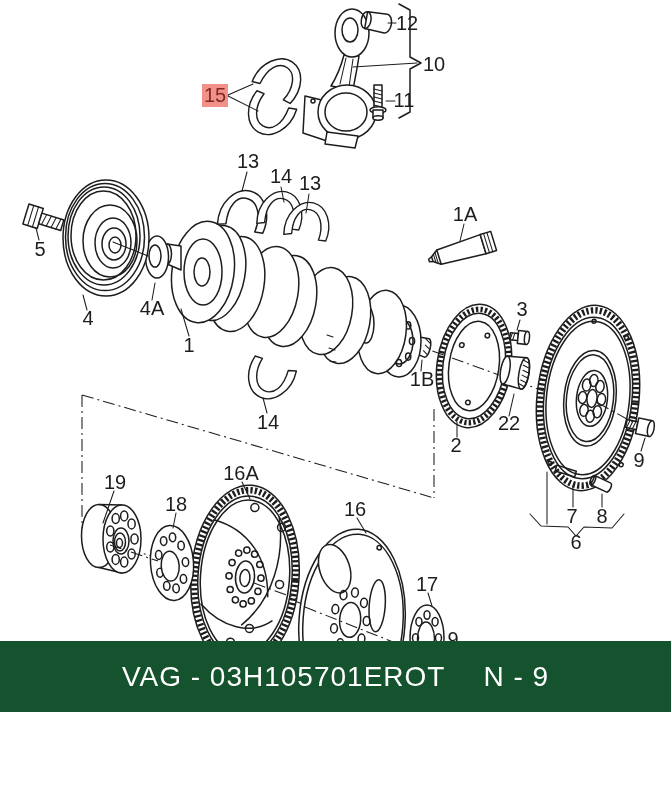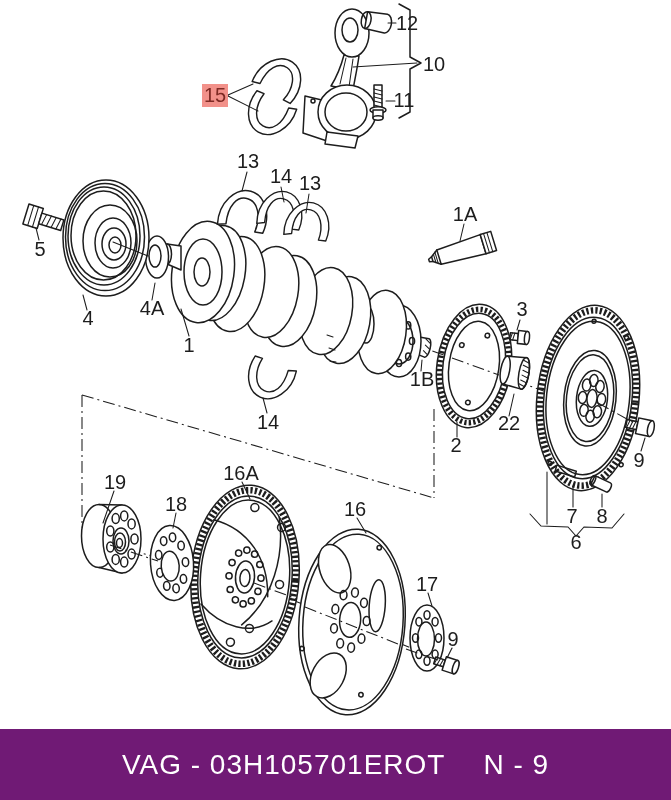--- a/index.html
+++ b/index.html
@@ -1,26 +1,26 @@
 <!DOCTYPE html>
 <html><head>
 <meta charset="utf-8">
 <style>
   html,body{margin:0;padding:0;background:#fff;}
-  #stage{position:relative;width:671px;height:800px;background:#ffffff;overflow:hidden;
+  #stage{position:relative;width:671px;height:712px;background:#ffffff;overflow:hidden;
          font-family:"Liberation Sans",sans-serif;}
   svg{display:block;}
   .ln{fill:none;stroke:#1d1d1d;stroke-width:1.5;stroke-linecap:round;stroke-linejoin:round;}
   .fw{fill:#ffffff;stroke:#1d1d1d;stroke-width:1.5;stroke-linejoin:round;}
   .thin{fill:none;stroke:#1d1d1d;stroke-width:1.05;stroke-linecap:round;}
   .dd{fill:none;stroke:#1d1d1d;stroke-width:1.05;stroke-dasharray:12 4 2 4;}
   .teeth{fill:none;stroke:#1d1d1d;stroke-width:6.5;stroke-dasharray:2.3 2.2;}
   .lbl{font:20px "Liberation Sans",sans-serif;text-anchor:middle;fill:#1d1d1d;}
   .lbl-hl{font:20px "Liberation Sans",sans-serif;text-anchor:middle;}
-  #footer{position:absolute;left:0;bottom:0;width:671px;height:71px;background:#701a75;
+  #footer{position:absolute;left:0;bottom:0;width:671px;height:71px;background:#14532d;
           display:flex;align-items:center;justify-content:center;gap:38px;}
   #footer span{color:#ffffff;font-size:28px;letter-spacing:1px;}
 </style>
 </head>
 <body>
 
 <div id="stage">
 <svg width="671" height="729" viewBox="0 0 671 729">
 
   <g>

